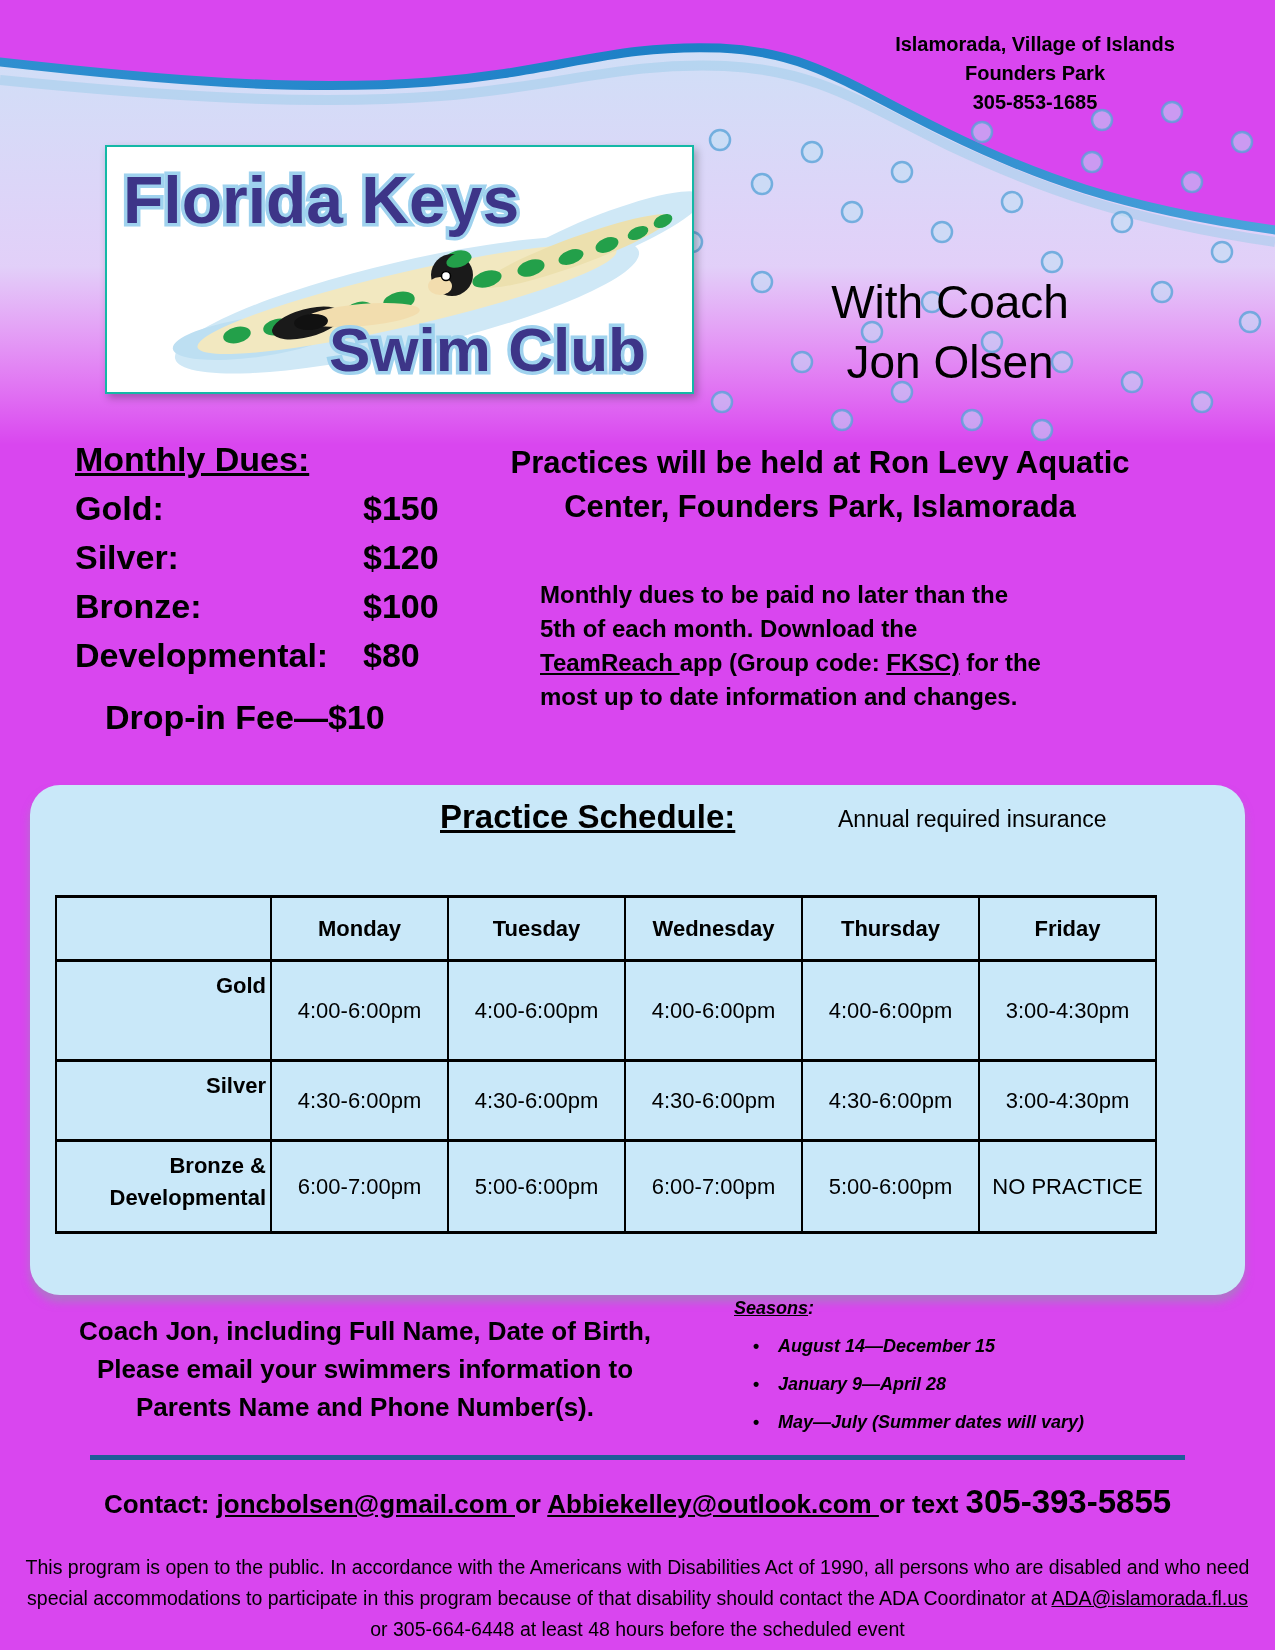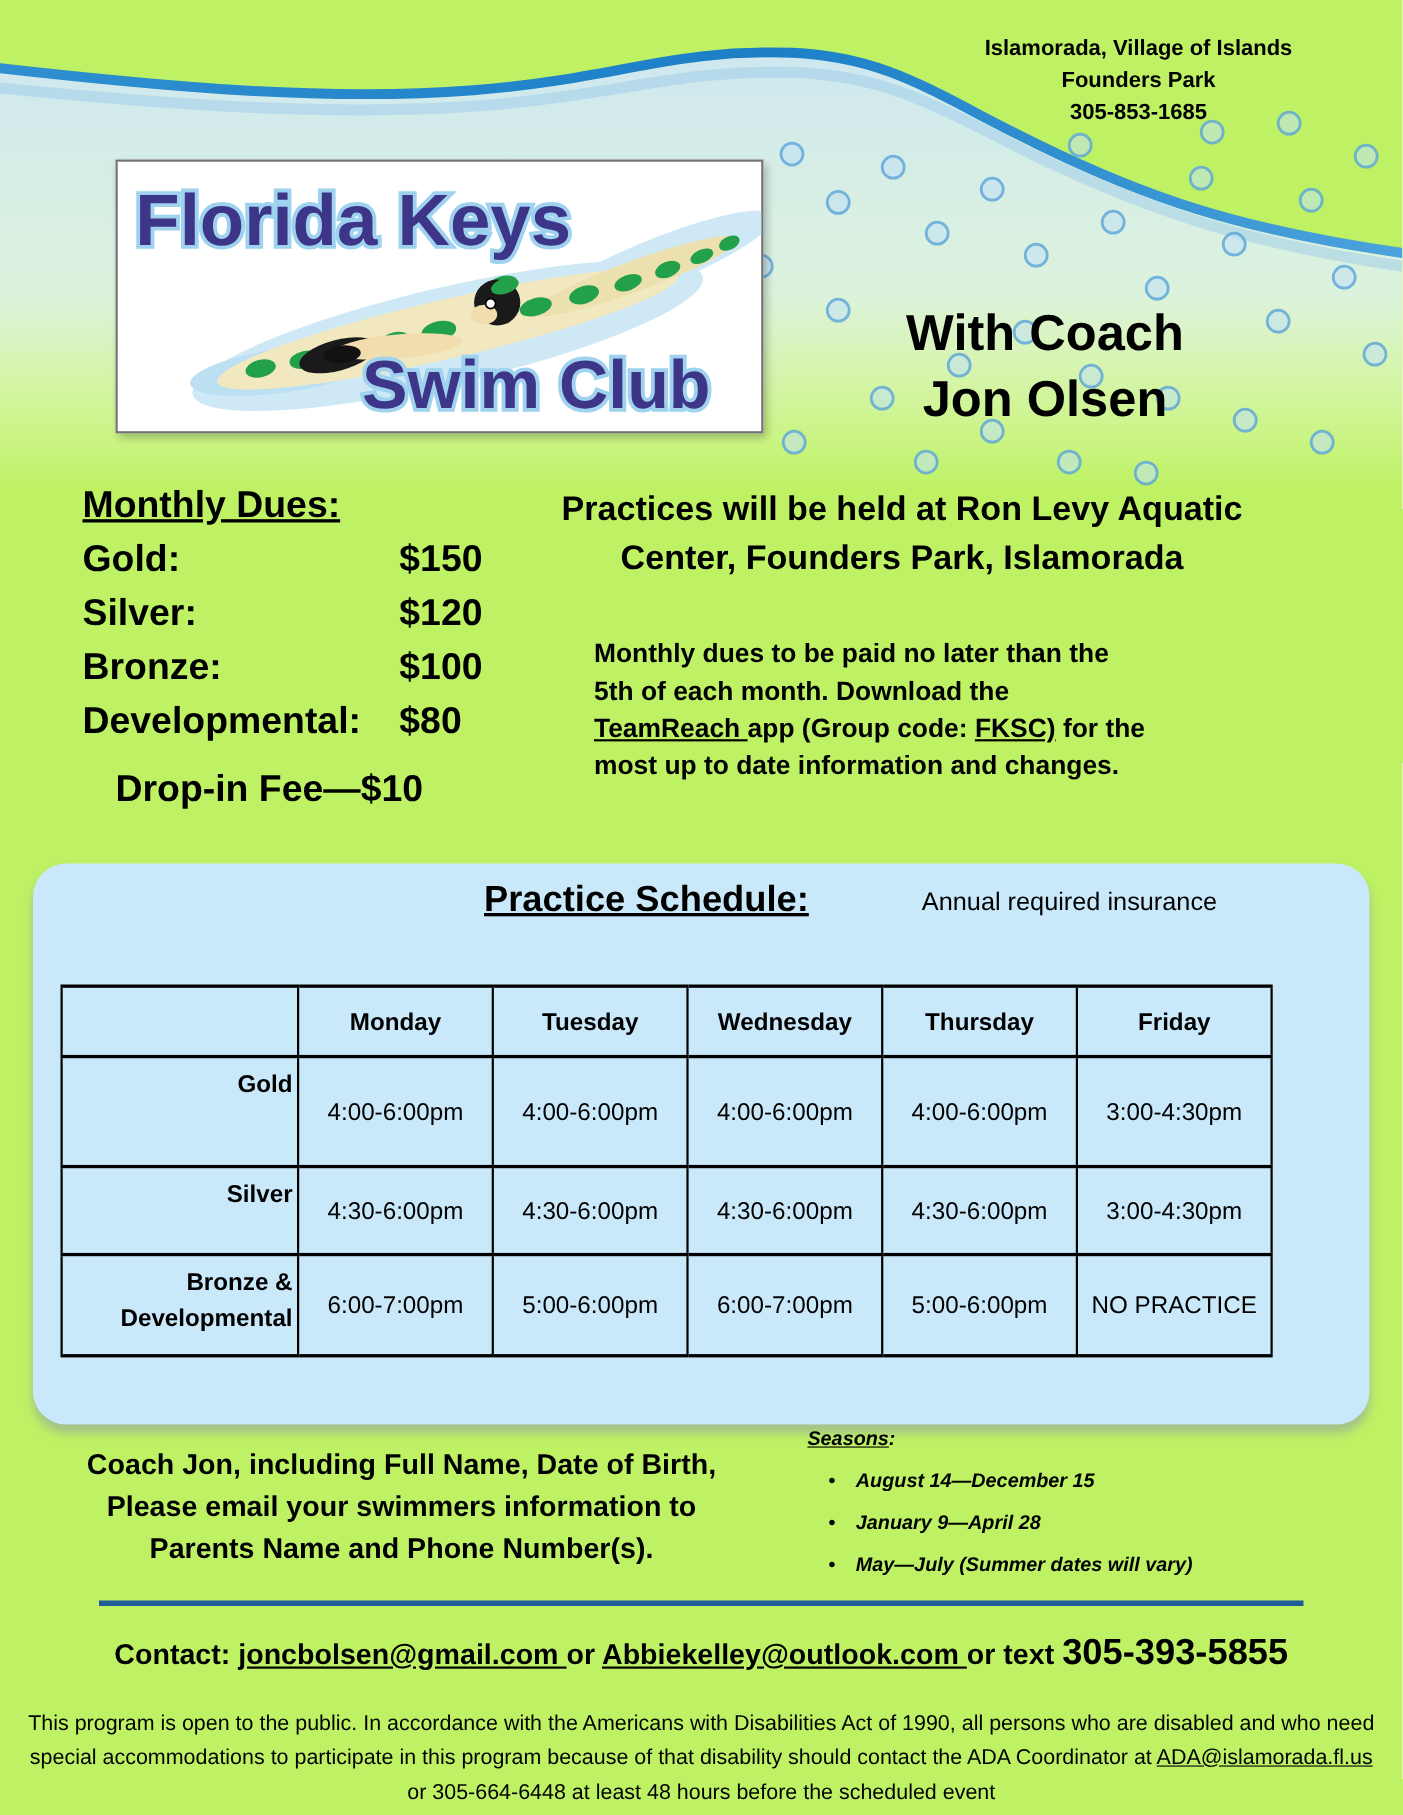--- a/index.html
+++ b/index.html
@@ -1,26 +1,26 @@
 <!DOCTYPE html>
 <html><head>
 <meta charset="utf-8">
 <style>
   html,body{margin:0;padding:0;background:#fff;}
-  #page{position:relative;width:1275px;height:1650px;background:#bef264;overflow:hidden;
+  #page{position:relative;width:1275px;height:1650px;background:#d946ef;overflow:hidden;
         font-family:"Liberation Sans","DejaVu Sans",sans-serif;color:#000;}
   .abs{position:absolute;}
   .u{text-decoration:underline;}
 
   
   #address{left:835px;top:30px;width:400px;text-align:center;font-weight:bold;font-size:20px;line-height:29px;}
   #water-bg{left:0;top:0;}
-  #logo-box{left:105px;top:145px;width:585px;height:245px;background:#fff;border:2px solid #737373;
+  #logo-box{left:105px;top:145px;width:585px;height:245px;background:#fff;border:2px solid #14b8a6;
             box-shadow:3px 4px 8px rgba(0,0,0,.28);}
-  #coach{left:720px;top:272px;width:460px;text-align:center;font-weight:bold;font-size:46px;line-height:60px;}
+  #coach{left:720px;top:272px;width:460px;text-align:center;font-weight:normal;font-size:46px;line-height:60px;}
 
   
   #dues{left:75px;top:440px;width:380px;font-size:34px;font-weight:bold;}
   #dues .title{text-decoration:underline;margin-bottom:10px;}
   .dues-row{display:flex;height:49px;align-items:baseline;}
   .dues-row .lbl{width:288px;}
   #dropin{left:105px;top:698px;font-size:34px;font-weight:bold;}
 
   
   #location{left:460px;top:441px;width:720px;text-align:center;font-weight:bold;font-size:31px;line-height:44px;}

